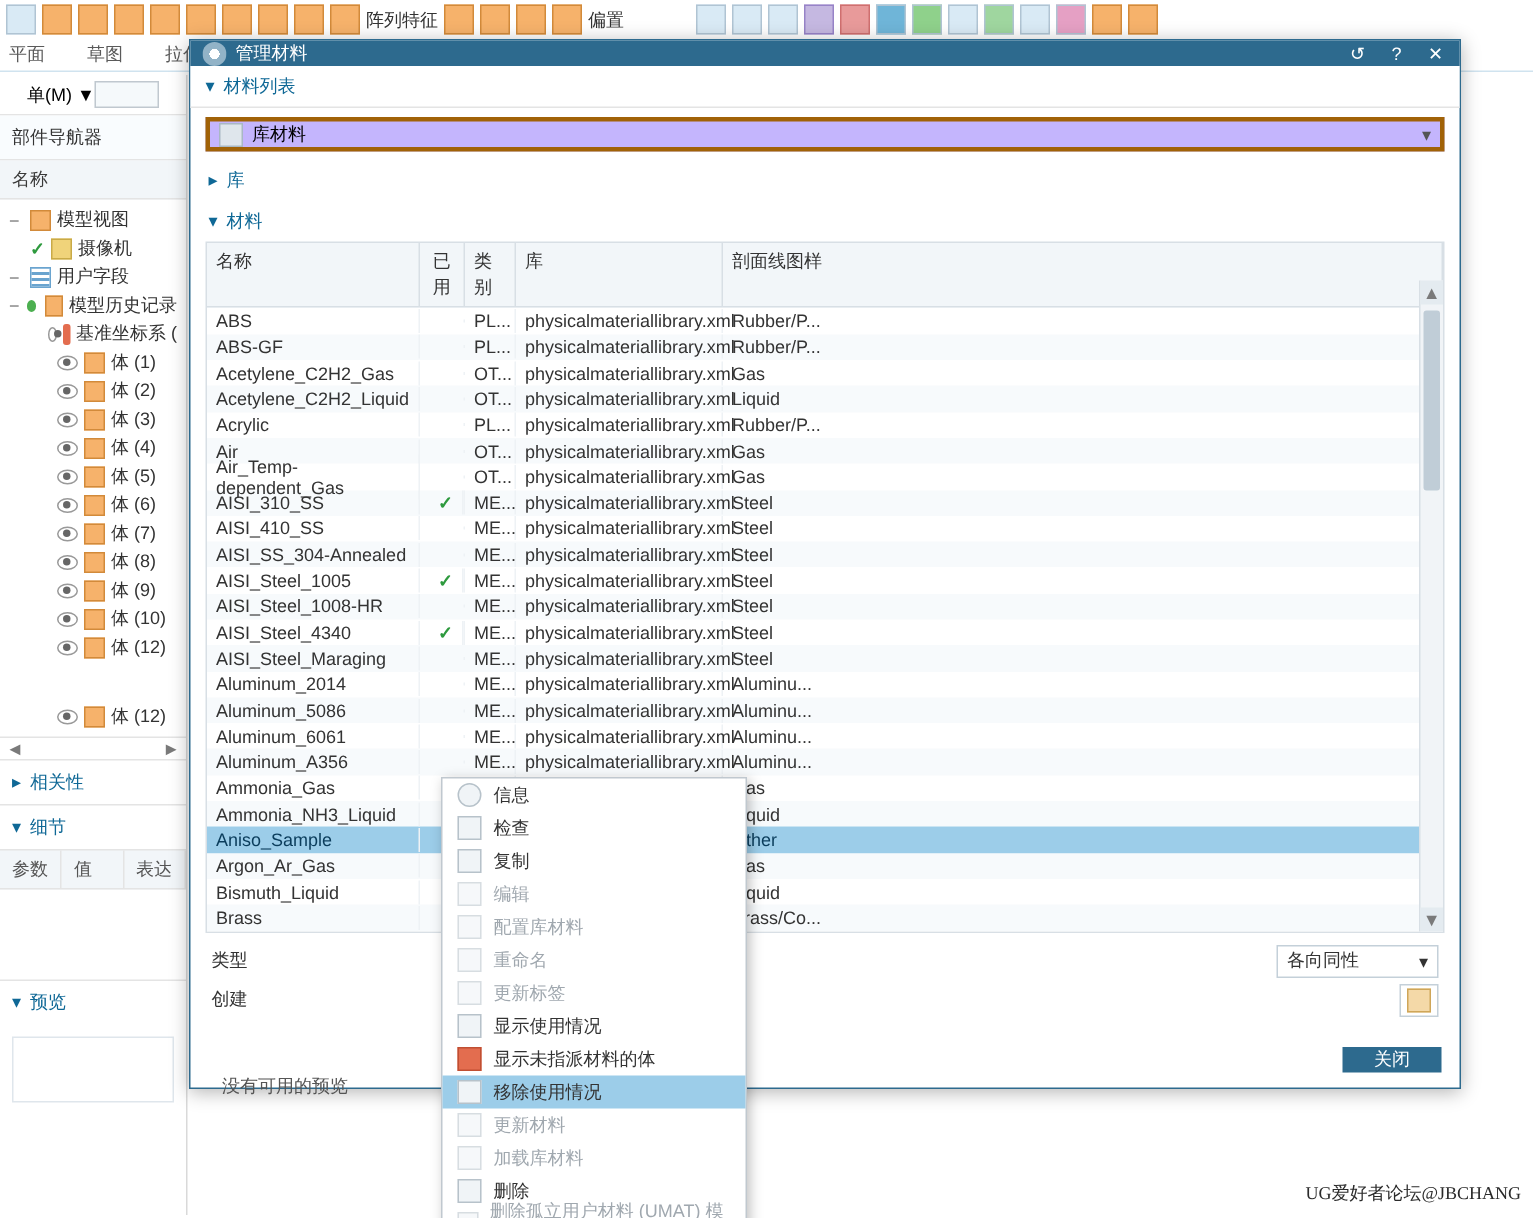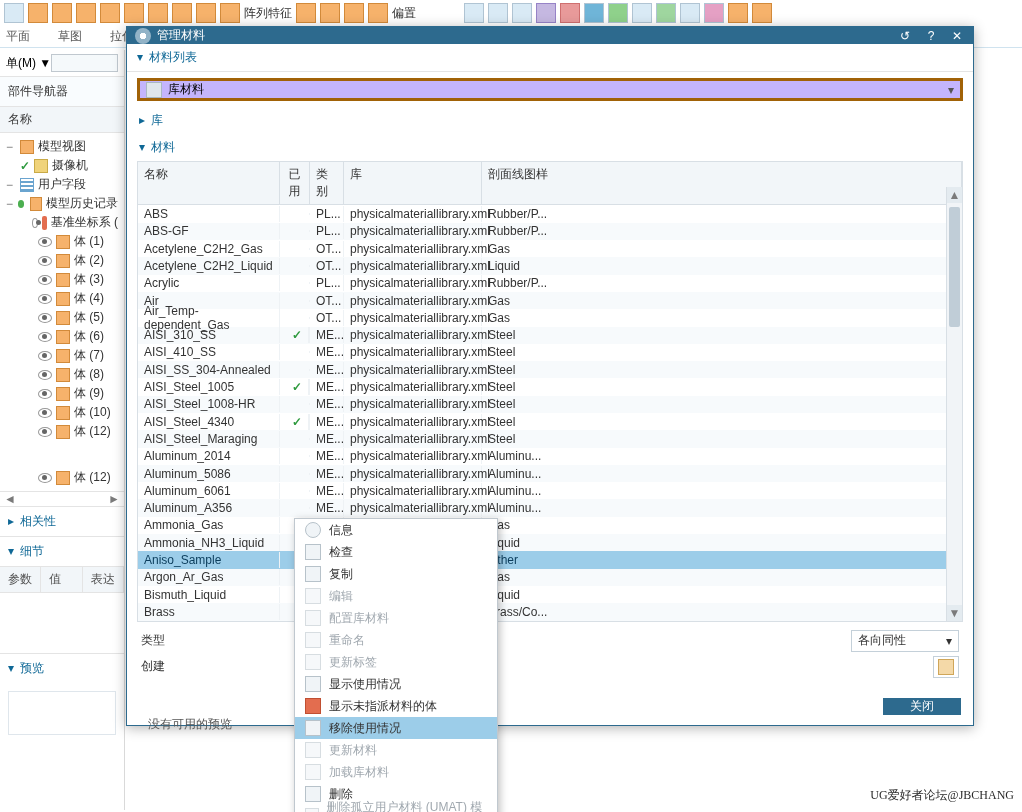--- a/index.html
+++ b/index.html
@@ -6,21 +6,21 @@
   body { margin: 0; width: 1022px; height: 812px; background: #fff; overflow: hidden; position: relative; }
   .toolbar-top { display:flex; align-items:center; gap:4px; padding:2px 4px; height:26px; }
   .tool-ico { width:20px; height:20px; display:inline-block; background:#d9eaf5; border:1px solid #b0c4d3; }
   .tool-ico.orange { background:#f6b26b; border-color:#d28a3a; }
   .tool-ico.purple { background:#c5b8e1; border-color:#9783c7; }
   .tool-ico.red { background:#e89a9a; border-color:#cf6f6f; }
   .tool-txt { color:#333; }
   .second-row { display:flex; align-items:center; height:22px; padding:0 6px; gap:28px; color:#5a5a5a; border-bottom:1px solid #d0e3ef; background:#fff;}
   .big-gap { width:280px; height:1px; }
   .left-col { position:absolute; top:50px; left:0; width:125px; height:760px; border-right:1px solid #d9d9d9; background:#fff; }
-  .menu-bar { display:flex; align-items:center; padding:4px 6px; border-bottom:1px solid #e4e4e4; gap:0;}
+  .menu-bar { display:flex; align-items:center; padding:4px 18px; border-bottom:1px solid #e4e4e4; gap:0;}
   .menu-input { flex:1; height:18px; border:1px solid #c0c8cf; background:#f5f9fb;}
   .nav-title { padding:6px 8px; color:#333; border-bottom:1px solid #e4e4e4; background:#f9fcfe;}
   .nav-header { padding:4px 8px; background:#f2f6f9; border-bottom:1px solid #e4e4e4; color:#3a3a3a;}
   .tree { padding:4px 2px; overflow:hidden; }
   .tree-row { display:flex; align-items:center; gap:4px; padding:1px 4px; white-space:nowrap; color:#333;}
   .tree-row .expander { width:10px; color:#7a7a7a;}
   .tree-row .ico { width:14px; height:14px; display:inline-block; }
   .ico.cube { background:#f6b26b; border:1px solid #d28a3a;}
   .ico.cam { background:#f0d37a; border:1px solid #c9aa47;}
   .ico.eye { width:14px; height:10px; border-radius:50%; background:#fff; border:1px solid #999; position:relative;}
@@ -75,21 +75,21 @@
   .ctx-ico{width:16px;height:16px;display:inline-block;border:1px solid #b7c2ca;background:#f0f4f7;}
   .ctx-item.disabled .ctx-ico{opacity:.55;}
   .ctx-ico.info{border-radius:50%;}
 
   .new-mat{margin:6px 10px;}
   .new-label{color:#0f6896;padding:4px 2px;}
   .nm-row{display:flex;align-items:center;gap:12px;padding:2px 4px;color:#333;}
   .nm-right{margin-left:auto;display:flex;align-items:center;gap:8px;}
   .nm-select{width:108px;height:22px;border:1px solid #c4d0d9;display:flex;align-items:center;padding:0 6px;justify-content:space-between;background:#fff;}
   .nm-btn{width:26px;height:22px;border:1px solid #c4d0d9;display:flex;align-items:center;justify-content:center;background:#fff;}
-  .close-btn{margin:12px 12px 10px auto;width:78px;height:26px;background:#2d6a8e;color:#fff;display:flex;align-items:center;justify-content:center;}
+  .close-btn{margin:12px 12px 10px auto;width:66px;height:26px;background:#2d6a8e;color:#fff;display:flex;align-items:center;justify-content:center;}
 
   .no-preview{position:absolute;left:148px;top:716px;color:#555;}
   .watermark{position:absolute;right:8px;bottom:8px;color:#2b2b2b;font-family:SimSun;}
 </style>
 </head>
 <body>
 
 <div class="toolbar-top">
   <span class="tool-ico"></span>
   <span class="tool-ico orange"></span>

